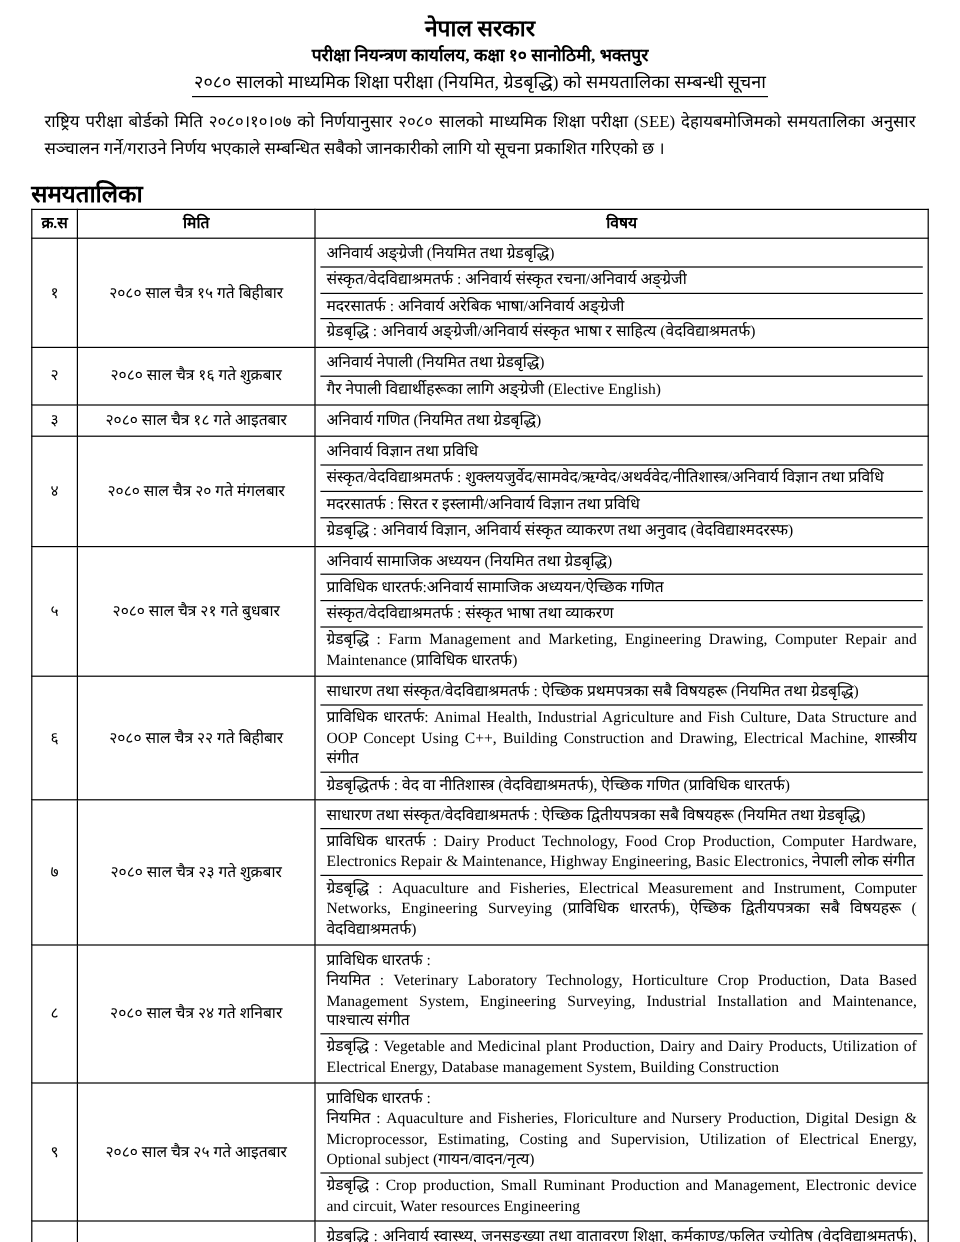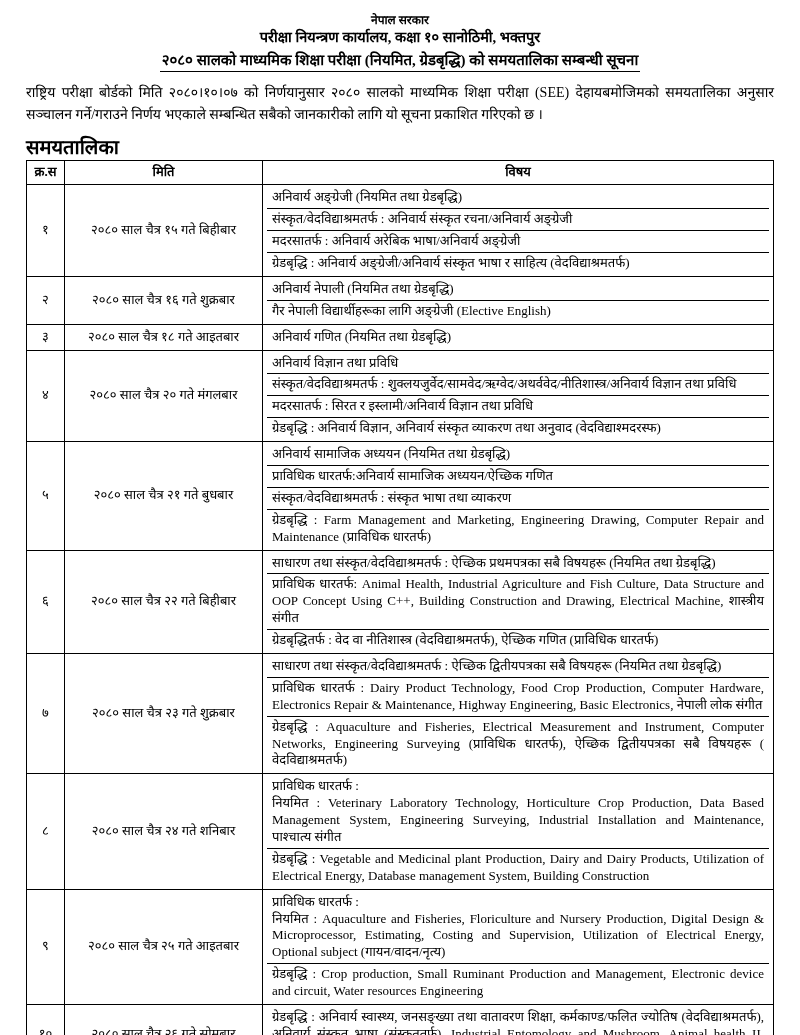--- a/index.html
+++ b/index.html
@@ -16,41 +16,41 @@
   .page {
     width: 800px;
     box-sizing: border-box;
     padding: 12px 26px 10px 26px;
   }
   .header {
     text-align: center;
     line-height: 1.35;
   }
   .hdr-line {
-    font-size: 12px;
+    font-size: 19px;
     font-weight: bold;
   }
   .hdr-line.l2 { font-size: 14.5px; }
   .hdr-line.l3 { font-size: 14.5px; }
   .hdr-title {
     font-size: 15px;
-    font-weight: bold;
+    font-weight: normal;
     display: inline-block;
     border-bottom: 1.4px solid #000;
     padding: 0 2px 1px 2px;
     margin-top: 2px;
   }
   .intro {
     margin-top: 10px;
     font-size: 14px;
     line-height: 1.55;
     text-align: justify;
     text-justify: inter-word;
   }
-  .intro p { margin: 0; }
+  .intro p { margin: 11px; }
   .schedule-title {
     font-size: 20px;
     font-weight: bold;
     margin-top: 8px;
   }
   .exam-time {
     text-align: center;
     font-size: 14.5px;
     font-weight: bold;
     margin-top: 3px;

